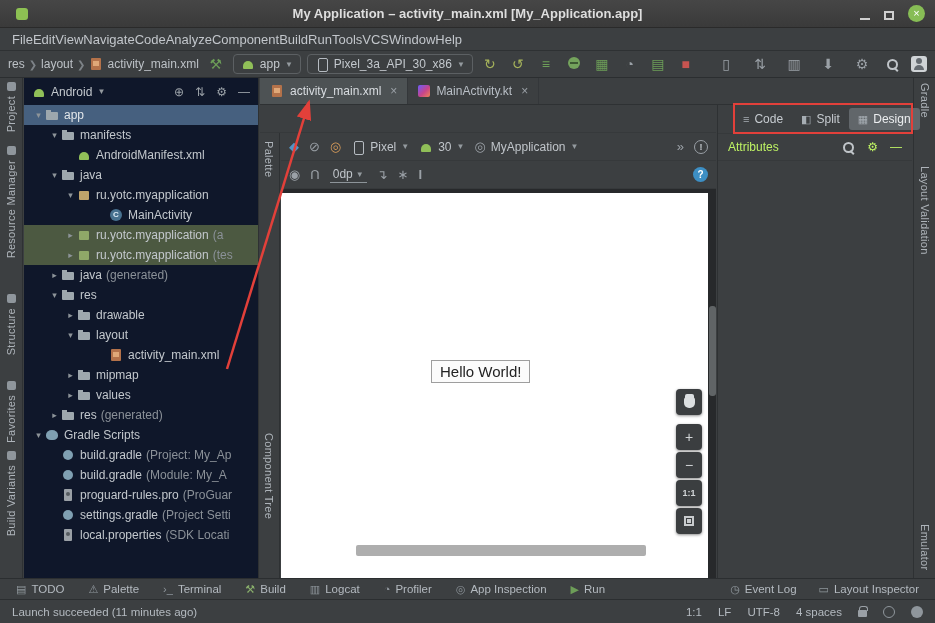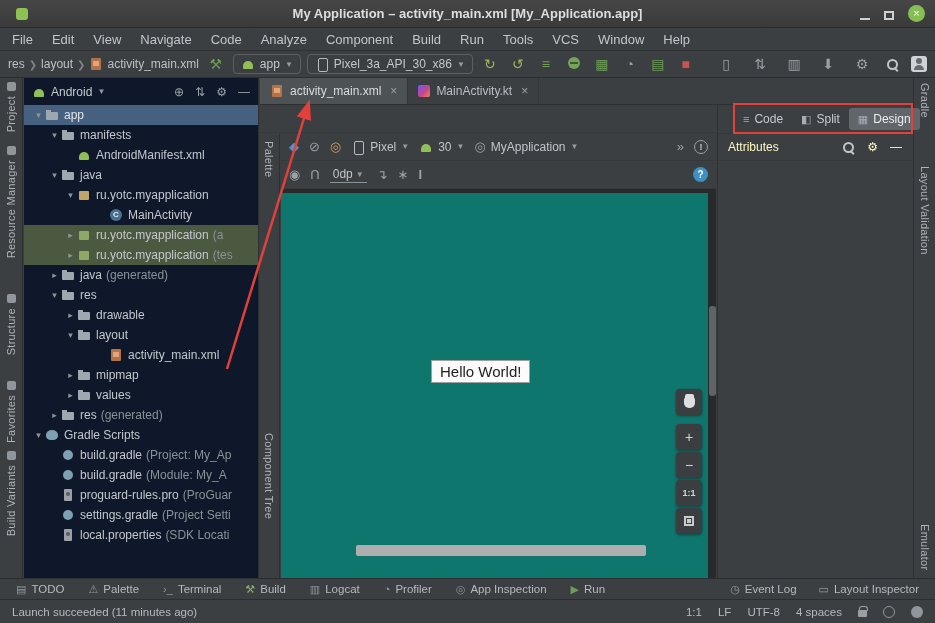--- a/index.html
+++ b/index.html
@@ -9,21 +9,21 @@
   
   #titlebar{position:absolute;left:0;top:0;width:100%;height:28px;background:linear-gradient(#464646,#3a3a3a);border-bottom:1px solid #2a2a2a;display:flex;align-items:center;justify-content:center}
   #titlebar .ttl{font-size:13px;font-weight:bold;color:#dedede;white-space:nowrap}
   #app-ico{position:absolute;left:16px;top:8px;width:12px;height:12px;border-radius:3px;background:#8dc153}
   .wctl{position:absolute;top:5px;right:10px;display:flex;align-items:center;gap:14px}
   .wmin{width:10px;height:2px;background:#cfcfcf;margin-top:10px}
   .wmax{width:10px;height:9px;border:2px solid #cfcfcf;margin-top:4px}
   .wclose{width:17px;height:17px;border-radius:50%;background:#87bd55;color:#fff;font-size:11px;line-height:17px;text-align:center}
 
   
-  #menubar{position:absolute;left:0;top:28px;width:100%;height:22px;display:flex;align-items:center;gap:19px;padding:0 12px;font-size:13px;color:#c2c6cb}
+  #menubar{position:absolute;left:0;top:28px;width:100%;height:22px;display:flex;align-items:center;padding:0 12px;font-size:13px;color:#c2c6cb}
   #menubar span{white-space:nowrap}
 
   
   #toolbar{position:absolute;left:0;top:50px;width:100%;height:28px;border-top:1px solid #2e3133;border-bottom:1px solid #2b2e30;display:flex;align-items:center;padding:0 8px;font-size:12px;gap:6px}
   .crumbs{display:flex;align-items:center;gap:4px;color:#bcc1c6}
   .csep{color:#7d8388;font-size:10px}
   .chip{display:flex;align-items:center;gap:5px;border:1px solid #5c6063;border-radius:4px;padding:2px 7px;color:#c3c8cd;white-space:nowrap}
   .dd{font-size:8px;color:#949a9f}
   .tbico{font-size:14px;width:22px;text-align:center;color:#9ba1a7}
   .yg{color:#a6b35b}.grnic{color:#6d9e58}.redic{color:#c75450}.gryic{color:#9aa0a6}
@@ -91,40 +91,40 @@
   #palstrip{position:absolute;left:0;top:0;bottom:0;width:20px;background:#3c3f41;border-right:1px solid #2e3133}
   #palstrip .vl{position:absolute;left:3px}
   #designmain{position:absolute;left:21px;right:0;top:0;bottom:0}
   .dtb{height:28px;display:flex;align-items:center;gap:10px;padding:0 8px;border-bottom:1px solid #36393b;font-size:12px;color:#c0c5ca;background:#3c3f41}
   .dsel{display:flex;align-items:center;gap:5px;white-space:nowrap}
   .dico{font-size:13px;color:#9ba1a7}
   .qmark{width:15px;height:15px;border-radius:50%;background:#3d8fc4;color:#fff;font:700 10px/15px "Liberation Sans",sans-serif;text-align:center}
   .issue{width:14px;height:14px;border-radius:50%;border:1px solid #9aa0a6;color:#c0c5c9;font:700 9px/12px "Liberation Sans",sans-serif;text-align:center}
   .chip0dp{border-bottom:1px solid #8d9499;padding:1px 3px;display:flex;gap:3px;align-items:center}
   #canvaswrap{position:absolute;left:0;right:0;top:56px;bottom:0;background:#27292b}
-  #canvas{position:absolute;left:0;top:4px;right:8px;bottom:0;background:#0f766e}
+  #canvas{position:absolute;left:0;top:4px;right:8px;bottom:0;background:#ffffff}
   #hello{position:absolute;left:150px;top:167px;border:1px solid #9e9e9e;padding:2px 8px;font-size:15px;color:#222;background:#fbfbfb;white-space:nowrap}
   #devbar{position:absolute;left:75px;bottom:22px;width:290px;height:11px;background:#aeaeae;border-radius:2px}
   #vsb{position:absolute;right:0;top:117px;width:7px;height:90px;background:#606466;border-radius:3px}
   #zoomctl{position:absolute;right:14px;top:200px;display:flex;flex-direction:column;gap:9px;align-items:center}
   .zbtn{width:26px;height:26px;background:#3b3e40;border-radius:4px;display:flex;align-items:center;justify-content:center;color:#d2d5d7;font-size:14px;box-shadow:0 1px 3px rgba(0,0,0,.45)}
   .zgroup{display:flex;flex-direction:column;gap:2px}
   .zratio{font-size:9px;font-weight:bold}
   .hand{width:11px;height:11px;background:#dcdfe1;border-radius:3px 3px 5px 5px;position:relative}
   .hand::before{content:"";position:absolute;left:1px;top:-3px;width:9px;height:4px;background:#dcdfe1;border-radius:2px 2px 0 0}
   .fit{width:10px;height:10px;border:2px solid #c9ccce;position:relative}
   .fit::before{content:"";position:absolute;left:1px;top:1px;width:4px;height:4px;background:#c9ccce}
 
   
   #attrpane{position:absolute;right:0;top:0;bottom:0;width:195px;background:#3c3f41;border-left:1px solid #2e3133}
   #moderow{height:28px;display:flex;align-items:center;padding:0 3px 0 16px}
   .mode{display:flex;align-items:center;gap:5px;padding:4px 9px;font-size:12px;color:#c6cbd0;border-radius:3px;white-space:nowrap}
   .mode.active{background:#61666a;color:#eceef0}
   .mico{font-size:11px;color:#a6adb3}
-  #attrhead{height:28px;border-top:1px solid #36393b;border-bottom:1px solid #36393b;display:flex;align-items:center;gap:12px;padding:0 10px;font-size:12px;color:#fef9c3}
+  #attrhead{height:28px;border-top:1px solid #36393b;border-bottom:1px solid #36393b;display:flex;align-items:center;gap:12px;padding:0 10px;font-size:12px;color:#bef264}
   #attrhead .sp{flex:1}
   #attrbody{position:absolute;left:0;right:0;top:56px;bottom:0;background:#3c3f41}
 
   
   #bottombar{position:absolute;left:0;bottom:24px;width:100%;height:21px;background:#3c3f41;border-top:1px solid #2b2e30;display:flex;align-items:center;gap:24px;padding:0 16px;font-size:11.5px;color:#b4bac0}
   .bitem{display:flex;align-items:center;gap:5px;white-space:nowrap}
   .bico{font-size:11px;color:#8f969c}
   #bottombar .brt{margin-left:auto;display:flex;gap:22px}
   #statusbar{position:absolute;left:0;bottom:0;width:100%;height:24px;background:#3c3f41;border-top:1px solid #2b2e30;display:flex;align-items:center;padding:0 12px;font-size:11.5px;color:#b4bac0}
   #statusbar .srt{margin-left:auto;display:flex;align-items:center;gap:16px}

